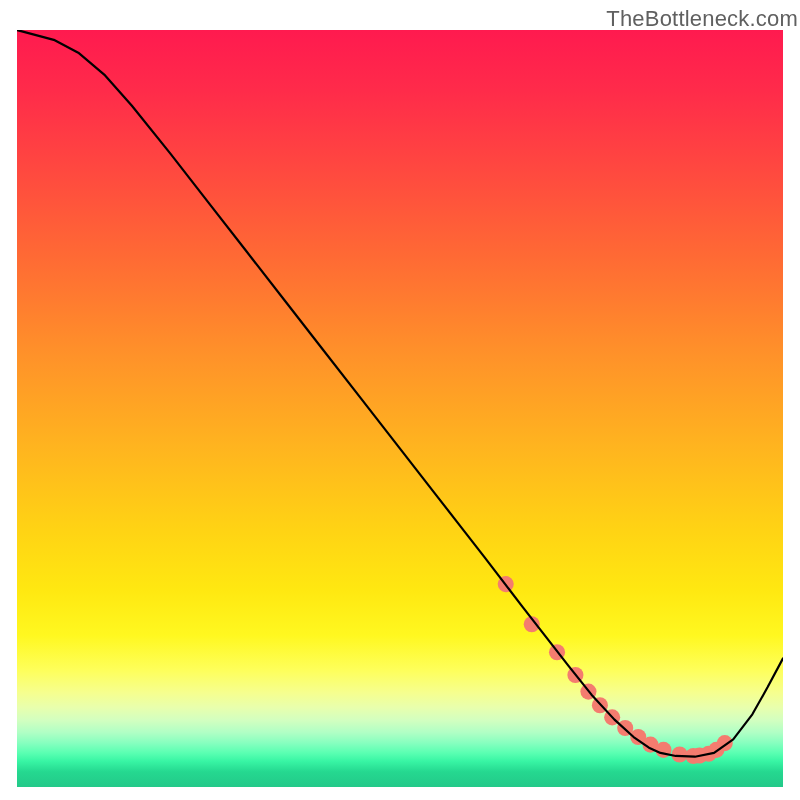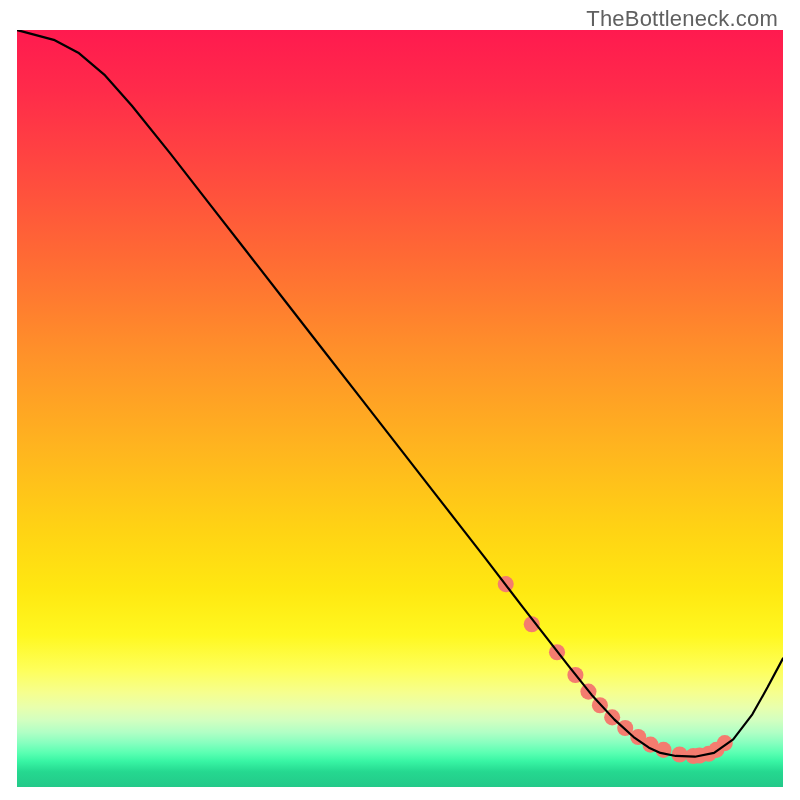--- a/index.html
+++ b/index.html
@@ -12,21 +12,21 @@
     font-family: Arial, Helvetica, sans-serif;
   }
   .frame {
     position: relative;
     width: 800px;
     height: 800px;
   }
   .watermark {
     position: absolute;
     top: 6px;
-    right: 22px;
+    right: 2px;
     color: #606060;
     font-size: 22px;
     letter-spacing: 0.2px;
     font-weight: 400;
     z-index: 10;
   }
   .plot-outer {
     position: absolute;
     left: 17px;
     top: 30px;

